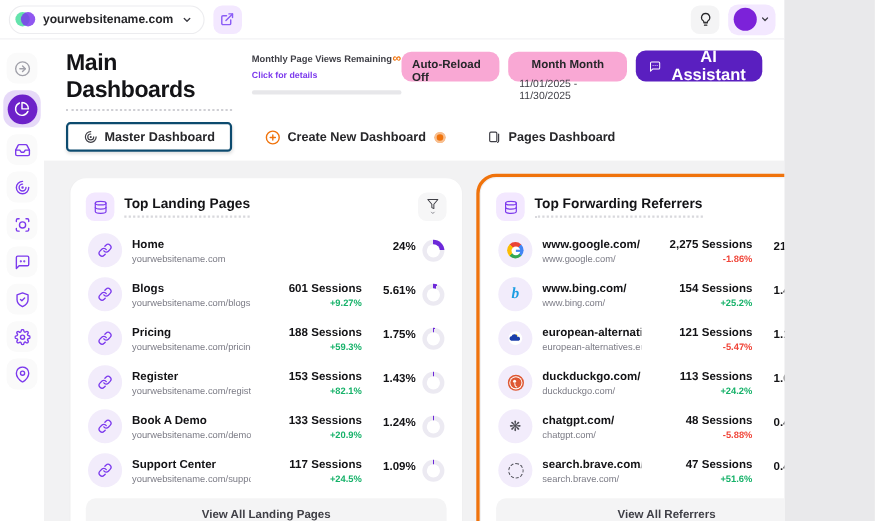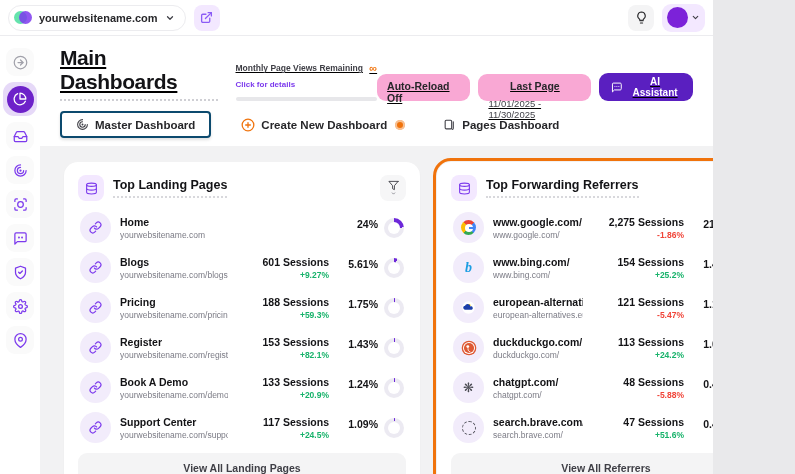--- a/index.html
+++ b/index.html
@@ -25,33 +25,33 @@
   .shell { display:flex; height:437px; }
   .sidebar { width:40px; background:#fff; padding-top:12px; display:flex; flex-direction:column; align-items:center; gap:6px; flex:0 0 auto; }
   .sb-item { width:28px; height:28px; border-radius:9px; background:#fafafa; display:flex; align-items:center; justify-content:center; cursor:pointer; }
   .sb-item.active-wrap { width:34px; height:34px; border-radius:11px; background:#e6d9f8; }
   .sb-active-core { width:27px; height:27px; border-radius:50%; background:#6d21c9; display:flex; align-items:center; justify-content:center; }
 
   .main { flex:1; display:flex; flex-direction:column; min-width:0; }
 
   
   .header { background:#fff; padding:10px 20px 0 20px; }
-  .header-top { display:flex; align-items:flex-end;text-decoration:underline; }
+  .header-top { display:flex; align-items:flex-start; }
   .page-title { font-size:21px; font-weight:700; letter-spacing:-0.4px; color:#131316; border-bottom:2px dotted #cfcfd4; padding-bottom:5px; line-height:1.15; }
   .quota { margin-left:18px; width:152px; padding-top:2px; }
   .quota-top { display:flex; justify-content:space-between; align-items:flex-start; }
   .quota-label { font-size:8.5px; font-weight:700; color:#3f3f46; }
   .quota-link { font-size:8px; font-weight:700; color:#7c3aed; cursor:pointer; display:inline-block; margin-top:1px; }
   .quota-inf { font-size:11px; font-weight:700; color:#f0730c; line-height:1; }
   .quota-bar { margin-top:6px; height:4px; border-radius:2px; background:#e7e7ea; }
   .controls { margin-left:auto; display:flex; align-items:center; gap:8px; }
   .pill { display:flex; align-items:center; gap:6px; height:27px; padding:0 10px; border-radius:9px; background:#f9a8d4; cursor:pointer;flex-direction:column; }
   .pill-label { font-size:10.5px; font-weight:700; color:#27272a; }
   .pill-sub { font-size:9.5px; font-weight:400; color:#3f3f46; }
-  .ai-btn { display:flex; align-items:center; gap:6px; height:28px; padding:0 12px; border:none; border-radius:9px; background:#5a1fc0; color:#fff; font-size:10px; font-weight:700; cursor:pointer; font-family:inherit; }
+  .ai-btn { display:flex; align-items:center; gap:6px; height:28px; padding:0 12px; border:none; border-radius:9px; background:#5a1fc0; color:#fff; font-size:15px; font-weight:700; cursor:pointer; font-family:inherit; }
 
   
   .tabs { display:flex; align-items:center; gap:22px; margin-top:10px; padding-bottom:8px; }
   .tab { display:flex; align-items:center; gap:6px; font-size:11.5px; font-weight:700; color:#27272a; cursor:pointer; padding:5px 8px; }
   .tab.highlighted { border:2px solid #0c4a6e; border-radius:4px; padding:5px 14px; box-shadow:0 2px 3px rgba(0,0,0,.12); }
   .tab .tab-label { white-space:nowrap; }
   .create-badge { width:10px; height:10px; border-radius:50%; background:#f0730c; box-shadow:inset 0 0 0 2px rgba(255,255,255,.55); display:inline-block; margin-left:2px; }
 
   
   .content { flex:1; background:#f2f2f3; display:flex; gap:17px; padding:16px 20px 18px 24px; }
@@ -225,21 +225,21 @@
               <span class="pill-label">Auto-Reload Off</span>
               <svg width="10" height="10" viewBox="0 0 24 24" fill="none" stroke="#3f3f46" stroke-width="3" stroke-linecap="round" stroke-linejoin="round">
                   <polyline points="6 9 12 15 18 9"></polyline>
                 </svg>
             </div>
             <div class="pill">
               <svg width="12" height="12" viewBox="0 0 24 24" fill="none" stroke="#18181b" stroke-width="2.2" stroke-linecap="round" stroke-linejoin="round">
                   <circle cx="12" cy="12" r="10"></circle>
                   <polyline points="12 6 12 12 16 14"></polyline>
                 </svg>
-              <span class="pill-label">Last Page</span>
+              <span class="pill-label">Month Month</span>
               <span class="pill-sub">11/01/2025 - 11/30/2025</span>
               <svg width="8" height="8" viewBox="0 0 24 24" fill="none" stroke="#3f3f46" stroke-width="3" stroke-linecap="round" stroke-linejoin="round">
                   <polyline points="6 9 12 15 18 9"></polyline>
                 </svg>
             </div>
             <button class="ai-btn">
               <svg width="13" height="13" viewBox="0 0 24 24" fill="none" stroke="#fff" stroke-width="2" stroke-linecap="round" stroke-linejoin="round">
                   <path d="M21 15a2 2 0 0 1-2 2H7l-4 4V5a2 2 0 0 1 2-2h14a2 2 0 0 1 2 2z"></path>
                   <line x1="8" y1="10" x2="8" y2="10.01"></line>
                   <line x1="12" y1="10" x2="12" y2="10.01"></line>

